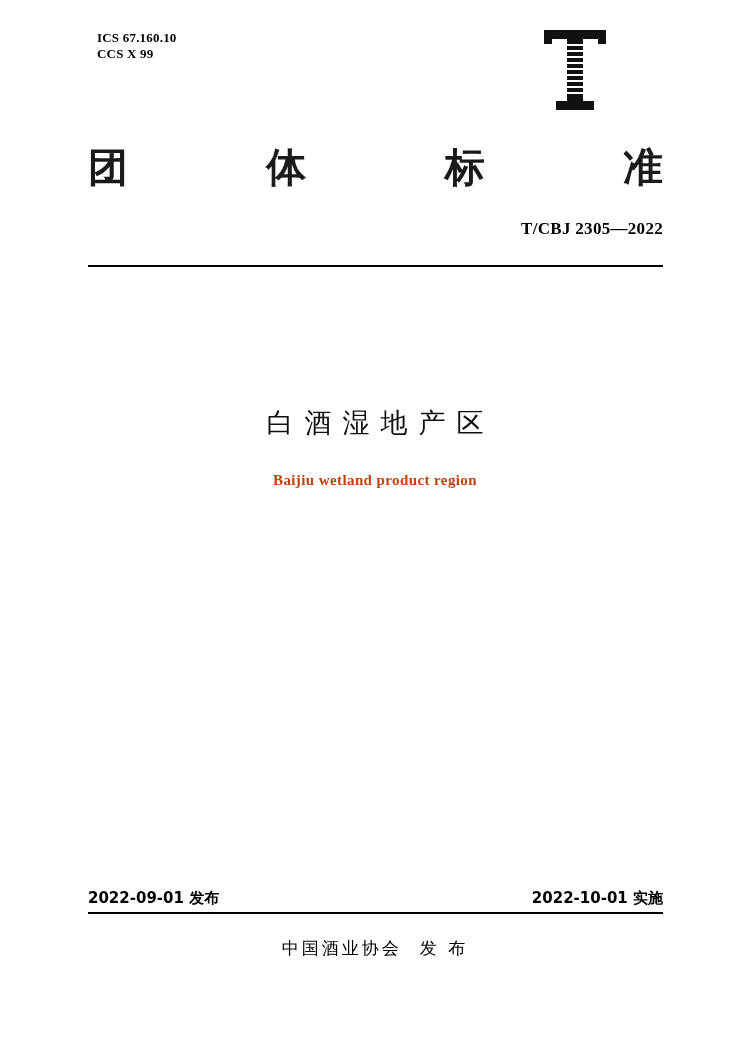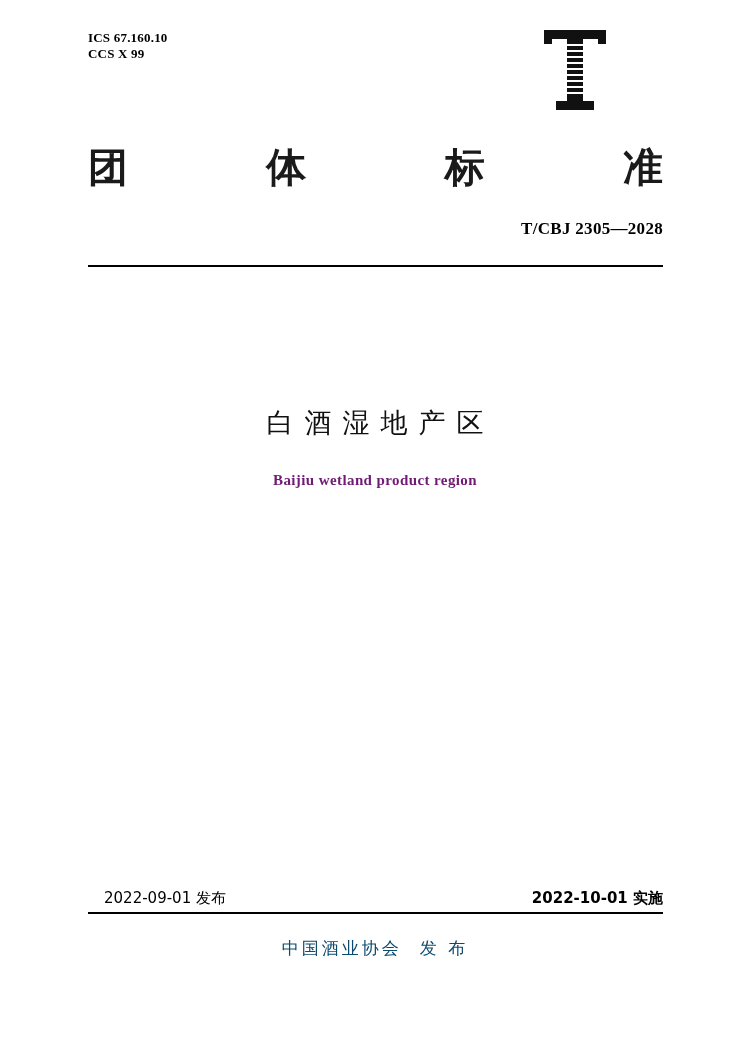--- a/index.html
+++ b/index.html
@@ -20,21 +20,21 @@
     position: absolute;
     left: 0; top: 0;
     width: 750px;
     height: 1063px;
     background: #ffffff;
   }
 
   
   .codes {
     position: absolute;
-    left: 88px;
+    left: 97px;
     top: 30px;
     font-family: "Liberation Serif", serif;
     font-weight: bold;
     font-size: 13px;
     line-height: 16px;
     letter-spacing: 0.2px;
   }
   .codes div { white-space: nowrap; }
 
   
@@ -108,33 +108,32 @@
   .doc-title-en {
     position: absolute;
     left: 0;
     top: 472px;
     width: 750px;
     text-align: center;
     font-family: "Liberation Serif", serif;
     font-size: 15px;
     font-weight: bold;
     letter-spacing: 0.4px;
-    color: #701a75;
+    color: #c2410c;
   }
 
   
   .date-issue {
     position: absolute;
     left: 88px;
     top: 889px;
     font-family: "DejaVu Sans", sans-serif;
     font-size: 15px;
-    font-weight: normal;
-    white-space: nowrap;
-    margin-left: 16px;
+    font-weight: bold;
+    white-space: nowrap;
   }
   .date-impl {
     position: absolute;
     right: 87px;
     top: 889px;
     font-family: "DejaVu Sans", sans-serif;
     font-size: 15px;
     font-weight: bold;
     white-space: nowrap;
     margin-left: 20px;
@@ -145,21 +144,21 @@
     position: absolute;
     left: 0;
     top: 934px;
     width: 750px;
     text-align: center;
   }
   .publisher-row {
     font-family: "DejaVu Sans", sans-serif;
     font-size: 17px;
     line-height: 28px;
-    color: #0c4a6e;
+    color: #000000;
     white-space: nowrap;
   }
   .publisher-row .org { letter-spacing: 3px; }
   .publisher-row .act { letter-spacing: 3px; margin-left: 18px; }
 </style>
 </head>
 <body>
 
 <div class="page">
 
@@ -193,21 +192,21 @@
     </svg>
   </div>
 
   <div class="main-title">
     <span>团</span>
     <span>体</span>
     <span>标</span>
     <span>准</span>
   </div>
 
-  <div class="std-no">T/CBJ 2305—2028</div>
+  <div class="std-no">T/CBJ 2305—2022</div>
 
   <div class="rule-top"></div>
 
   <div class="doc-title-cn">白酒湿地产区</div>
   <div class="doc-title-en">Baijiu wetland product region</div>
 
   <div class="date-issue">2022-09-01 发布</div>
   <div class="date-impl">2022-10-01 实施</div>
 
   <div class="rule-bottom"></div>

